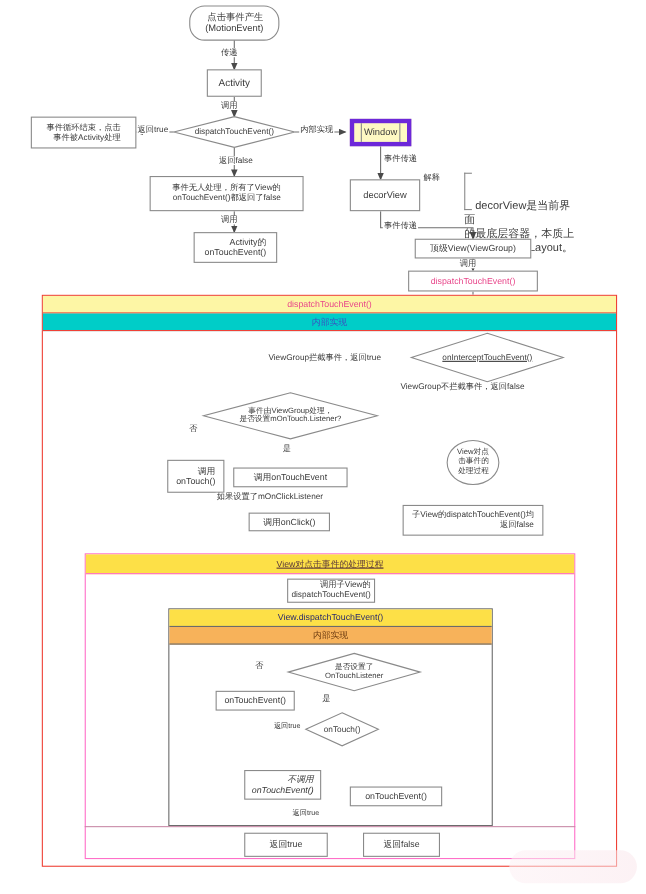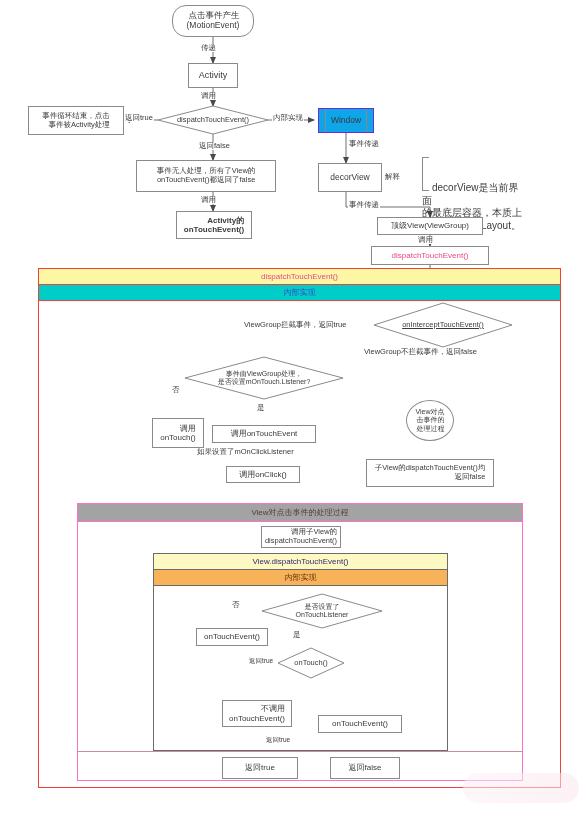--- a/index.html
+++ b/index.html
@@ -33,22 +33,22 @@
     border: 1px solid #8a8a8a;
     background: #ffffff;
     border-radius: 14px;
   }
   .circle {
     border: 1px solid #8a8a8a;
     background: #ffffff;
     border-radius: 50%;
   }
   .subroutine {
-    border: 1px solid #6d28d9;
-    background: #0ea5e9;
+    border: 4px solid #6d28d9;
+    background: #fef9c3;
   }
   .subroutine::before, .subroutine::after {
     content:""; position:absolute; top:0; bottom:0; width:0;
     border-left: 1px solid #8a8a8a;
   }
   .subroutine::before { left: 6px; }
   .subroutine::after  { right: 6px; }
 
   
   .diamond { position:absolute; }
@@ -80,25 +80,25 @@
     font-size:8px; line-height:1;
   }
 
   #grp-viewgroup { left:38px; top:268px; width:523px; height:520px;
                    border:1.5px solid #ef4136; background:#ffffff; }
   #grp-viewgroup .head-1 { background:#fdf6a5; color:#e8468a; border-bottom:1.5px solid #ef4136; }
   #grp-viewgroup .head-2 { background:#00cdc8; color:#3a4fc0; border-bottom:1.5px solid #ef4136; }
 
   #grp-view { left:77px; top:503px; width:446px; height:278px;
               border:1.5px solid #ff6fc8; background:#ffffff; }
-  #grp-view .head-r { background:#a3a3a3; color:#5c3a3a; border-bottom:1.5px solid #ff6fc8; height:18px; }
+  #grp-view .head-r { background:#fde047; color:#5c3a3a; border-bottom:1.5px solid #ff6fc8; height:18px;text-decoration:underline; }
 
   #grp-viewdispatch { left:153px; top:553px; width:295px; height:198px;
                       border:1px solid #6b6b6b; background:#ffffff; }
-  #grp-viewdispatch .head-p { background:#fef9c3; color:#2b2b6b; border-bottom:1px solid #6b6b6b; }
+  #grp-viewdispatch .head-p { background:#fde047; color:#2b2b6b; border-bottom:1px solid #6b6b6b; }
   #grp-viewdispatch .head-o { background:#f7b25a; color:#6b3a10; border-bottom:1px solid #6b6b6b; }
 
   .pinkrule { position:absolute; left:0; right:0; height:1px; background:#c98ba8; }
 
   .wm {
     position:absolute; right:8px; bottom:10px;
     width:116px; height:30px; border-radius:15px;
     background:linear-gradient(90deg,#fdf0f4,#fae7ec);
     opacity:.55;
   }
@@ -199,32 +199,32 @@
   <div class="node box" style="left:28px; top:106px; width:96px; height:29px; font-size:7.5px;">事件循环结束，点击
 事件被Activity处理</div>
 
   <span class="elabel" style="left:198px; top:142px; font-size:7.5px;">返回false</span>
 
   <div class="node box" style="left:136px; top:160px; width:140px; height:32px; font-size:7.5px;">事件无人处理，所有了View的
 onTouchEvent()都返回了false</div>
 
   <span class="elabel" style="left:200px; top:196px; font-size:7.5px;">调用</span>
 
-  <div class="node box" style="left:176px; top:211px; width:76px; height:28px; font-size:8px;font-weight:bold;">Activity的
+  <div class="node box" style="left:176px; top:211px; width:76px; height:28px; font-size:8px;">Activity的
 onTouchEvent()</div>
 
   <span class="elabel" style="left:272px; top:114px; font-size:7.5px;">内部实现</span>
 
   <div class="node subroutine" style="left:318px; top:108px; width:56px; height:25px; font-size:8.5px; position:absolute;">Window</div>
 
   <span class="elabel" style="left:348px; top:140px; font-size:7.5px;">事件传递</span>
 
   <div class="node box" style="left:318px; top:163px; width:64px; height:29px; font-size:8.5px;">decorView</div>
 
-  <span class="elabel" style="left:384px; top:173px; font-size:7.5px;">解释</span>
+  <span class="elabel" style="left:384px; top:158px; font-size:7.5px;">解释</span>
 
   <div class="note" style="left:422px; top:157px; width:106px; height:34px; font-size:10px;">
     <span class="bracket"></span>
     <span class="ntext">decorView是当前界面
 的最底层容器，本质上
 是一个FrameLayout。</span>
   </div>
 
   <span class="elabel" style="left:348px; top:201px; font-size:7.5px;">事件传递</span>
 
@@ -307,21 +307,21 @@
 
   <div class="diamond" style="left:278px; top:648px; width:66px; height:30px;">
     <svg width="66" height="30">
         <polygon points="33,0 66,15 33,30 0,15" fill="#ffffff" stroke="#8a8a8a" stroke-width="1"></polygon>
       </svg>
     <div class="dtext" style="font-size:7.5px;">onTouch()</div>
   </div>
 
   <span class="elabel" style="left:248px; top:658px; font-size:6.5px;">返回true</span>
 
-  <div class="node box" style="left:222px; top:700px; width:70px; height:27px; font-size:8px;">不调用
+  <div class="node box" style="left:222px; top:700px; width:70px; height:27px; font-size:8px;font-style:italic;">不调用
 onTouchEvent()</div>
 
   <div class="node box" style="left:318px; top:715px; width:84px; height:18px; font-size:8px;">onTouchEvent()</div>
 
   <span class="elabel" style="left:265px; top:737px; font-size:6.5px;">返回true</span>
 
   <div class="pinkrule" style="left:77px; top:751px; width:446px;"></div>
 
   <div class="node box" style="left:222px; top:757px; width:76px; height:22px; font-size:8px;">返回true</div>
 

